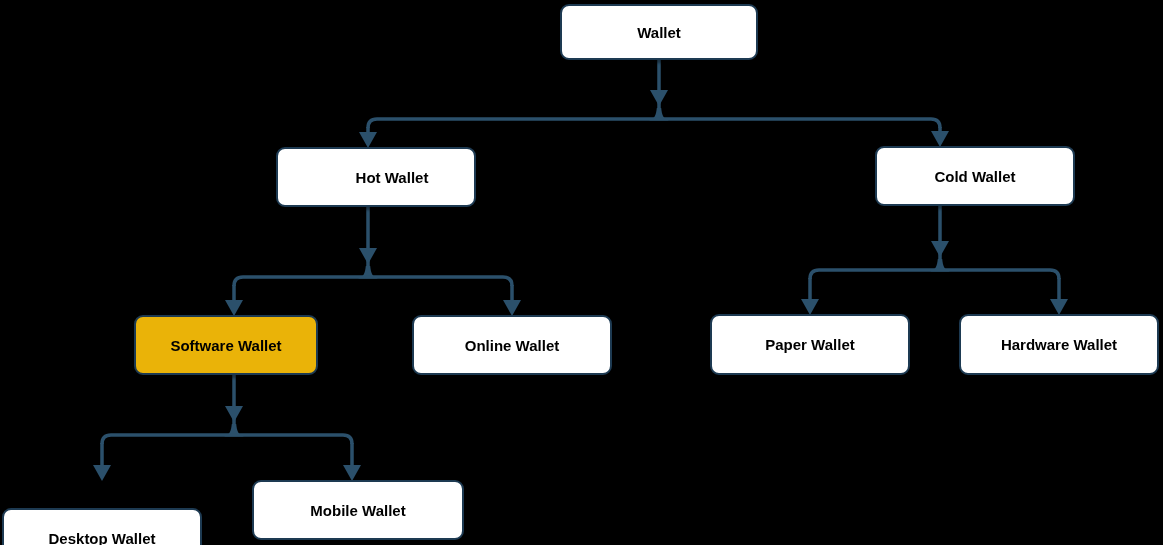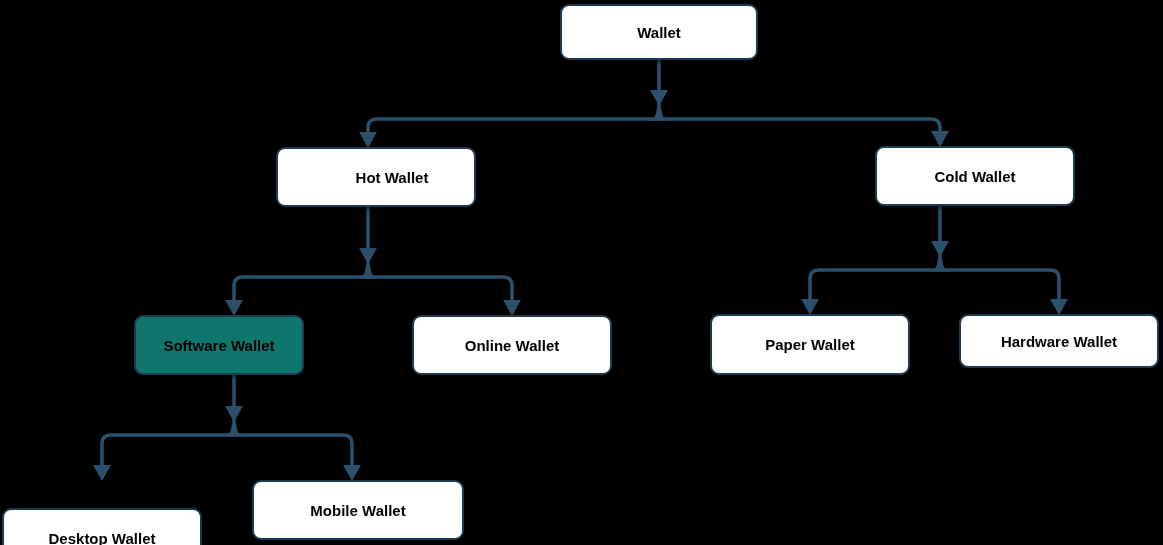--- a/index.html
+++ b/index.html
@@ -113,30 +113,30 @@
 
 <div class="node" style="left: 560px; top: 4px; width: 198px; height: 56px; background: rgb(255, 255, 255); border-color: rgb(29, 58, 82); color: rgb(0, 0, 0);">
       <span>Wallet</span>
     </div>
     <div class="node" style="left: 276px; top: 147px; width: 200px; height: 60px; background: rgb(255, 255, 255); border-color: rgb(29, 58, 82); color: rgb(0, 0, 0); padding-left: 32px;">
       <span>Hot Wallet</span>
     </div>
     <div class="node" style="left: 840px; top: 146px; width: 200px; height: 60px; background: rgb(255, 255, 255); border-color: rgb(29, 58, 82); color: rgb(0, 0, 0); margin-left: 35px;">
       <span>Cold Wallet</span>
     </div>
-    <div class="node" style="left: 134px; top: 315px; width: 170px; height: 60px; background: #0f766e; border-color: rgb(29, 58, 82); color: rgb(0, 0, 0);">
+    <div class="node" style="left: 134px; top: 315px; width: 184px; height: 60px; background: #eab308; border-color: rgb(29, 58, 82); color: rgb(0, 0, 0);">
       <span>Software Wallet</span>
     </div>
     <div class="node" style="left: 412px; top: 315px; width: 200px; height: 60px; background: rgb(255, 255, 255); border-color: rgb(29, 58, 82); color: rgb(0, 0, 0); text-align: center;">
       <span>Online Wallet</span>
     </div>
     <div class="node" style="left: 710px; top: 314px; width: 200px; height: 61px; background: rgb(255, 255, 255); border-color: rgb(29, 58, 82); color: rgb(0, 0, 0); align-items: center;">
       <span>Paper Wallet</span>
     </div>
-    <div class="node" style="left: 959px; top: 314px; width: 200px; height: 54px; background: rgb(255, 255, 255); border-color: rgb(29, 58, 82); color: rgb(0, 0, 0);">
+    <div class="node" style="left: 959px; top: 314px; width: 200px; height: 61px; background: rgb(255, 255, 255); border-color: rgb(29, 58, 82); color: rgb(0, 0, 0);">
       <span>Hardware Wallet</span>
     </div>
     <div class="node" style="left: 2px; top: 480px; width: 200px; height: 60px; background: rgb(255, 255, 255); border-color: rgb(29, 58, 82); color: rgb(0, 0, 0); margin-top: 28px;">
       <span>Desktop Wallet</span>
     </div>
     <div class="node" style="left: 252px; top: 480px; width: 212px; height: 60px; background: rgb(255, 255, 255); border-color: rgb(29, 58, 82); color: rgb(0, 0, 0);">
       <span>Mobile Wallet</span>
     </div>
   </div>
 

